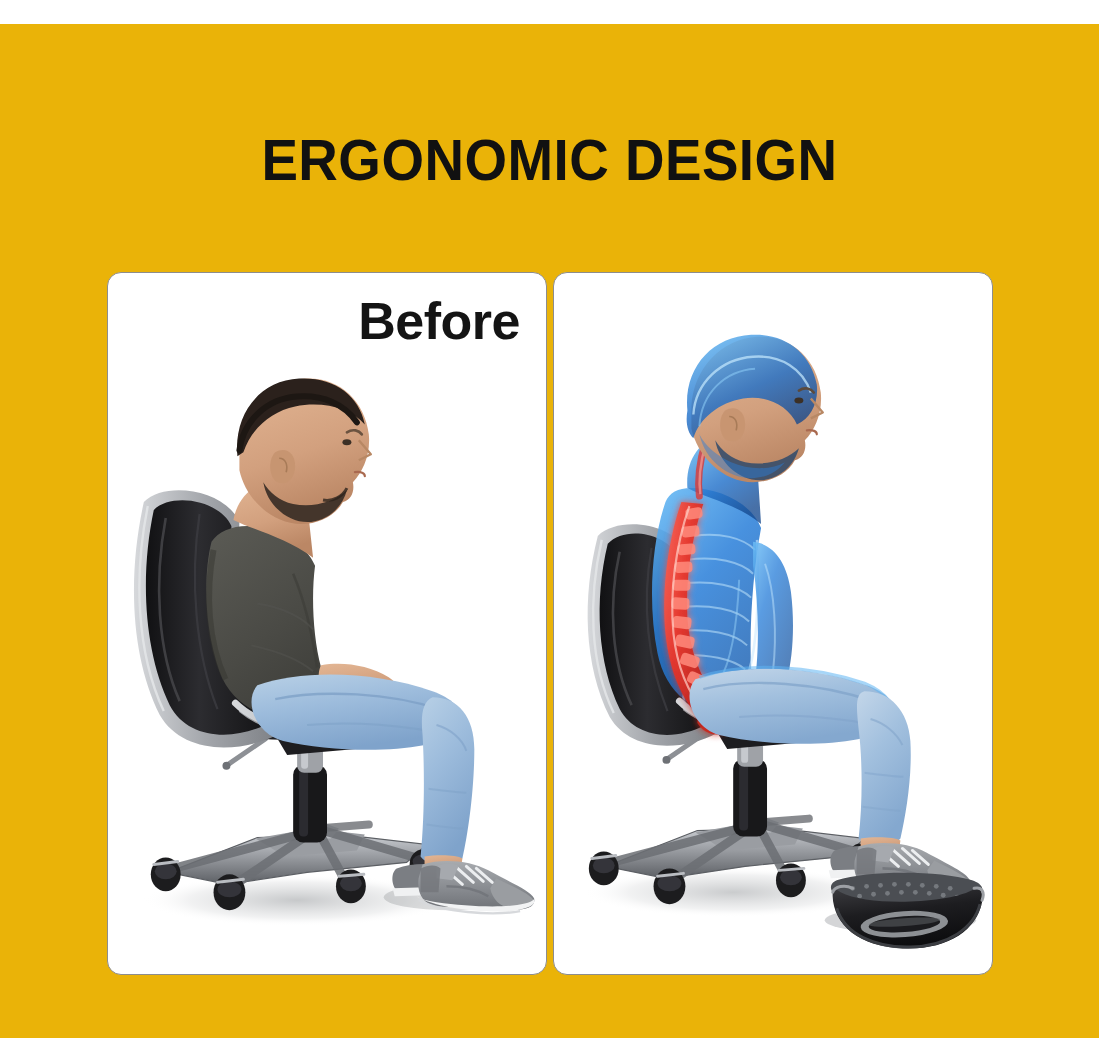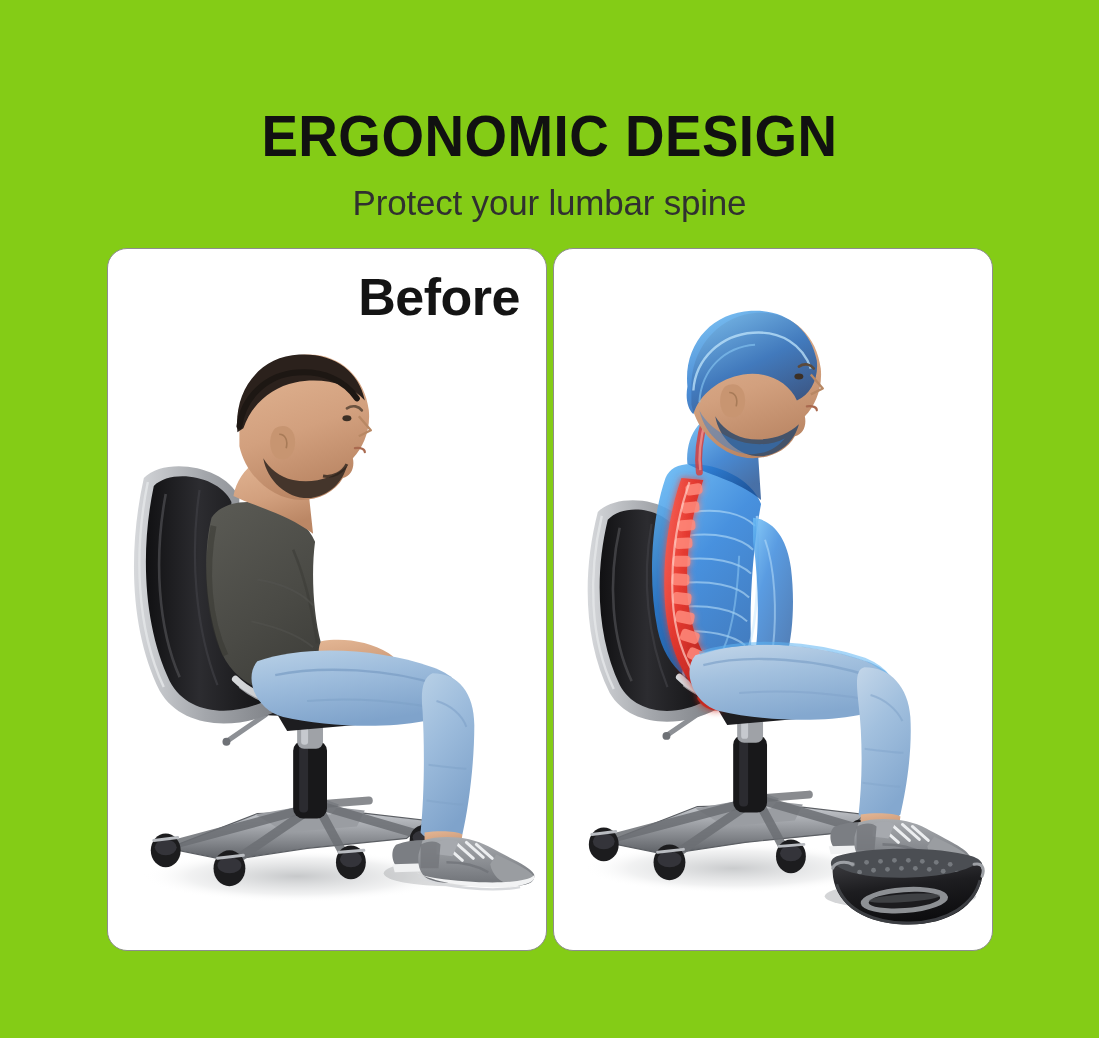--- a/index.html
+++ b/index.html
@@ -11,21 +11,22 @@
     width: 1099px;
     height: 1038px;
     font-family: "Liberation Sans", sans-serif;
     color: #111111;
     overflow: hidden;
     position: relative;
   }
   .page {
     position: absolute;
     inset: 0;
-    background: #84cc16;
+    background: #eab308;
+    margin-top: 24px;
   }
 
   
   .header {
     position: absolute;
     left: 0;
     top: 108px;
     width: 1099px;
     text-align: center;
   }
@@ -57,21 +58,21 @@
     top: 248px;
     width: 886px;
     height: 703px;
     display: flex;
     gap: 6px;
   }
   .panel {
     position: relative;
     flex: 1 1 0;
     border: 1.6px solid #8d8d8d;
-    border-radius: 20px;
+    border-radius: 14px;
     background: #ffffff;
     overflow: hidden;
     padding-left: 8px;
   }
   .panel-label {
     position: absolute;
     right: 26px;
     top: 22px;
     font-family: "Liberation Sans", sans-serif;
     font-size: 52px;
@@ -90,21 +91,20 @@
   }
   .scene svg { display: block; width: 100%; height: 100%; }
 </style>
 </head>
 <body>
 
 <div class="page">
 
   <div class="header">
     <div class="title">ERGONOMIC DESIGN</div>
-    <div class="subtitle">Protect your lumbar spine</div>
   </div>
 
   <div class="panels">
 
     <div class="panel">
       <div class="panel-label">Before</div>
 
       <div class="scene">
         <svg viewBox="0 0 440 700" preserveAspectRatio="xMidYMid meet">
           <defs>

